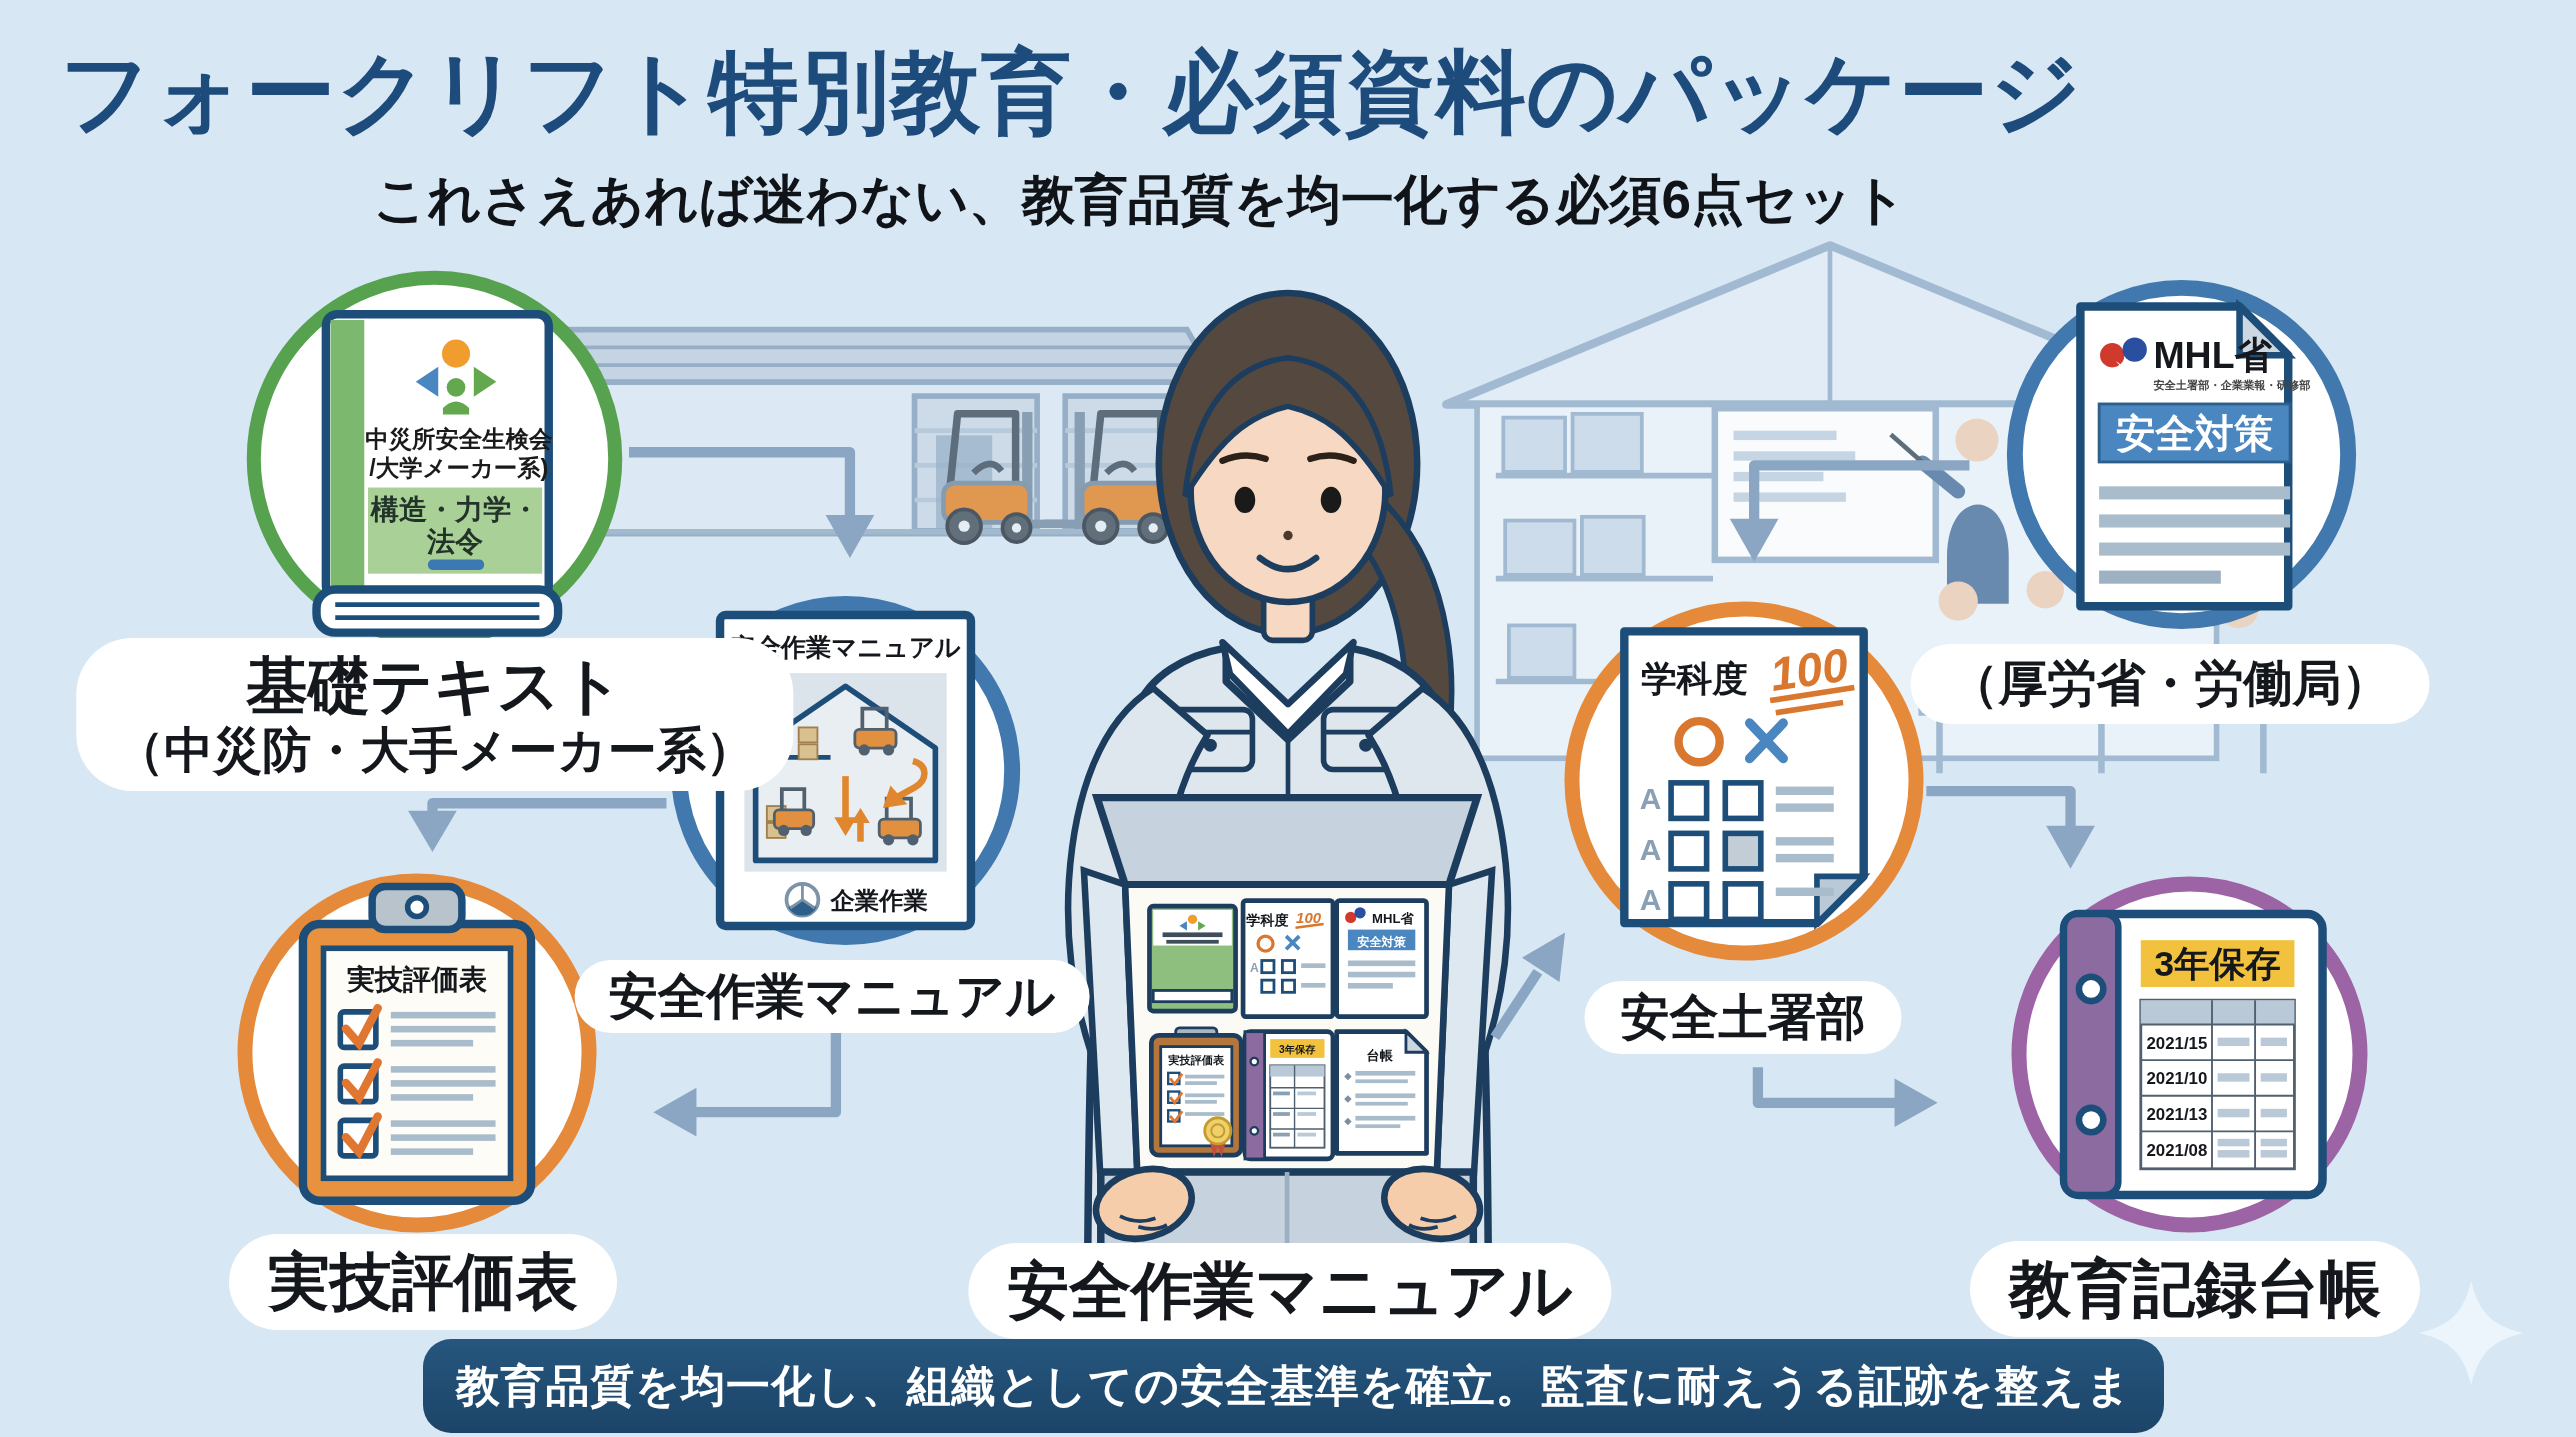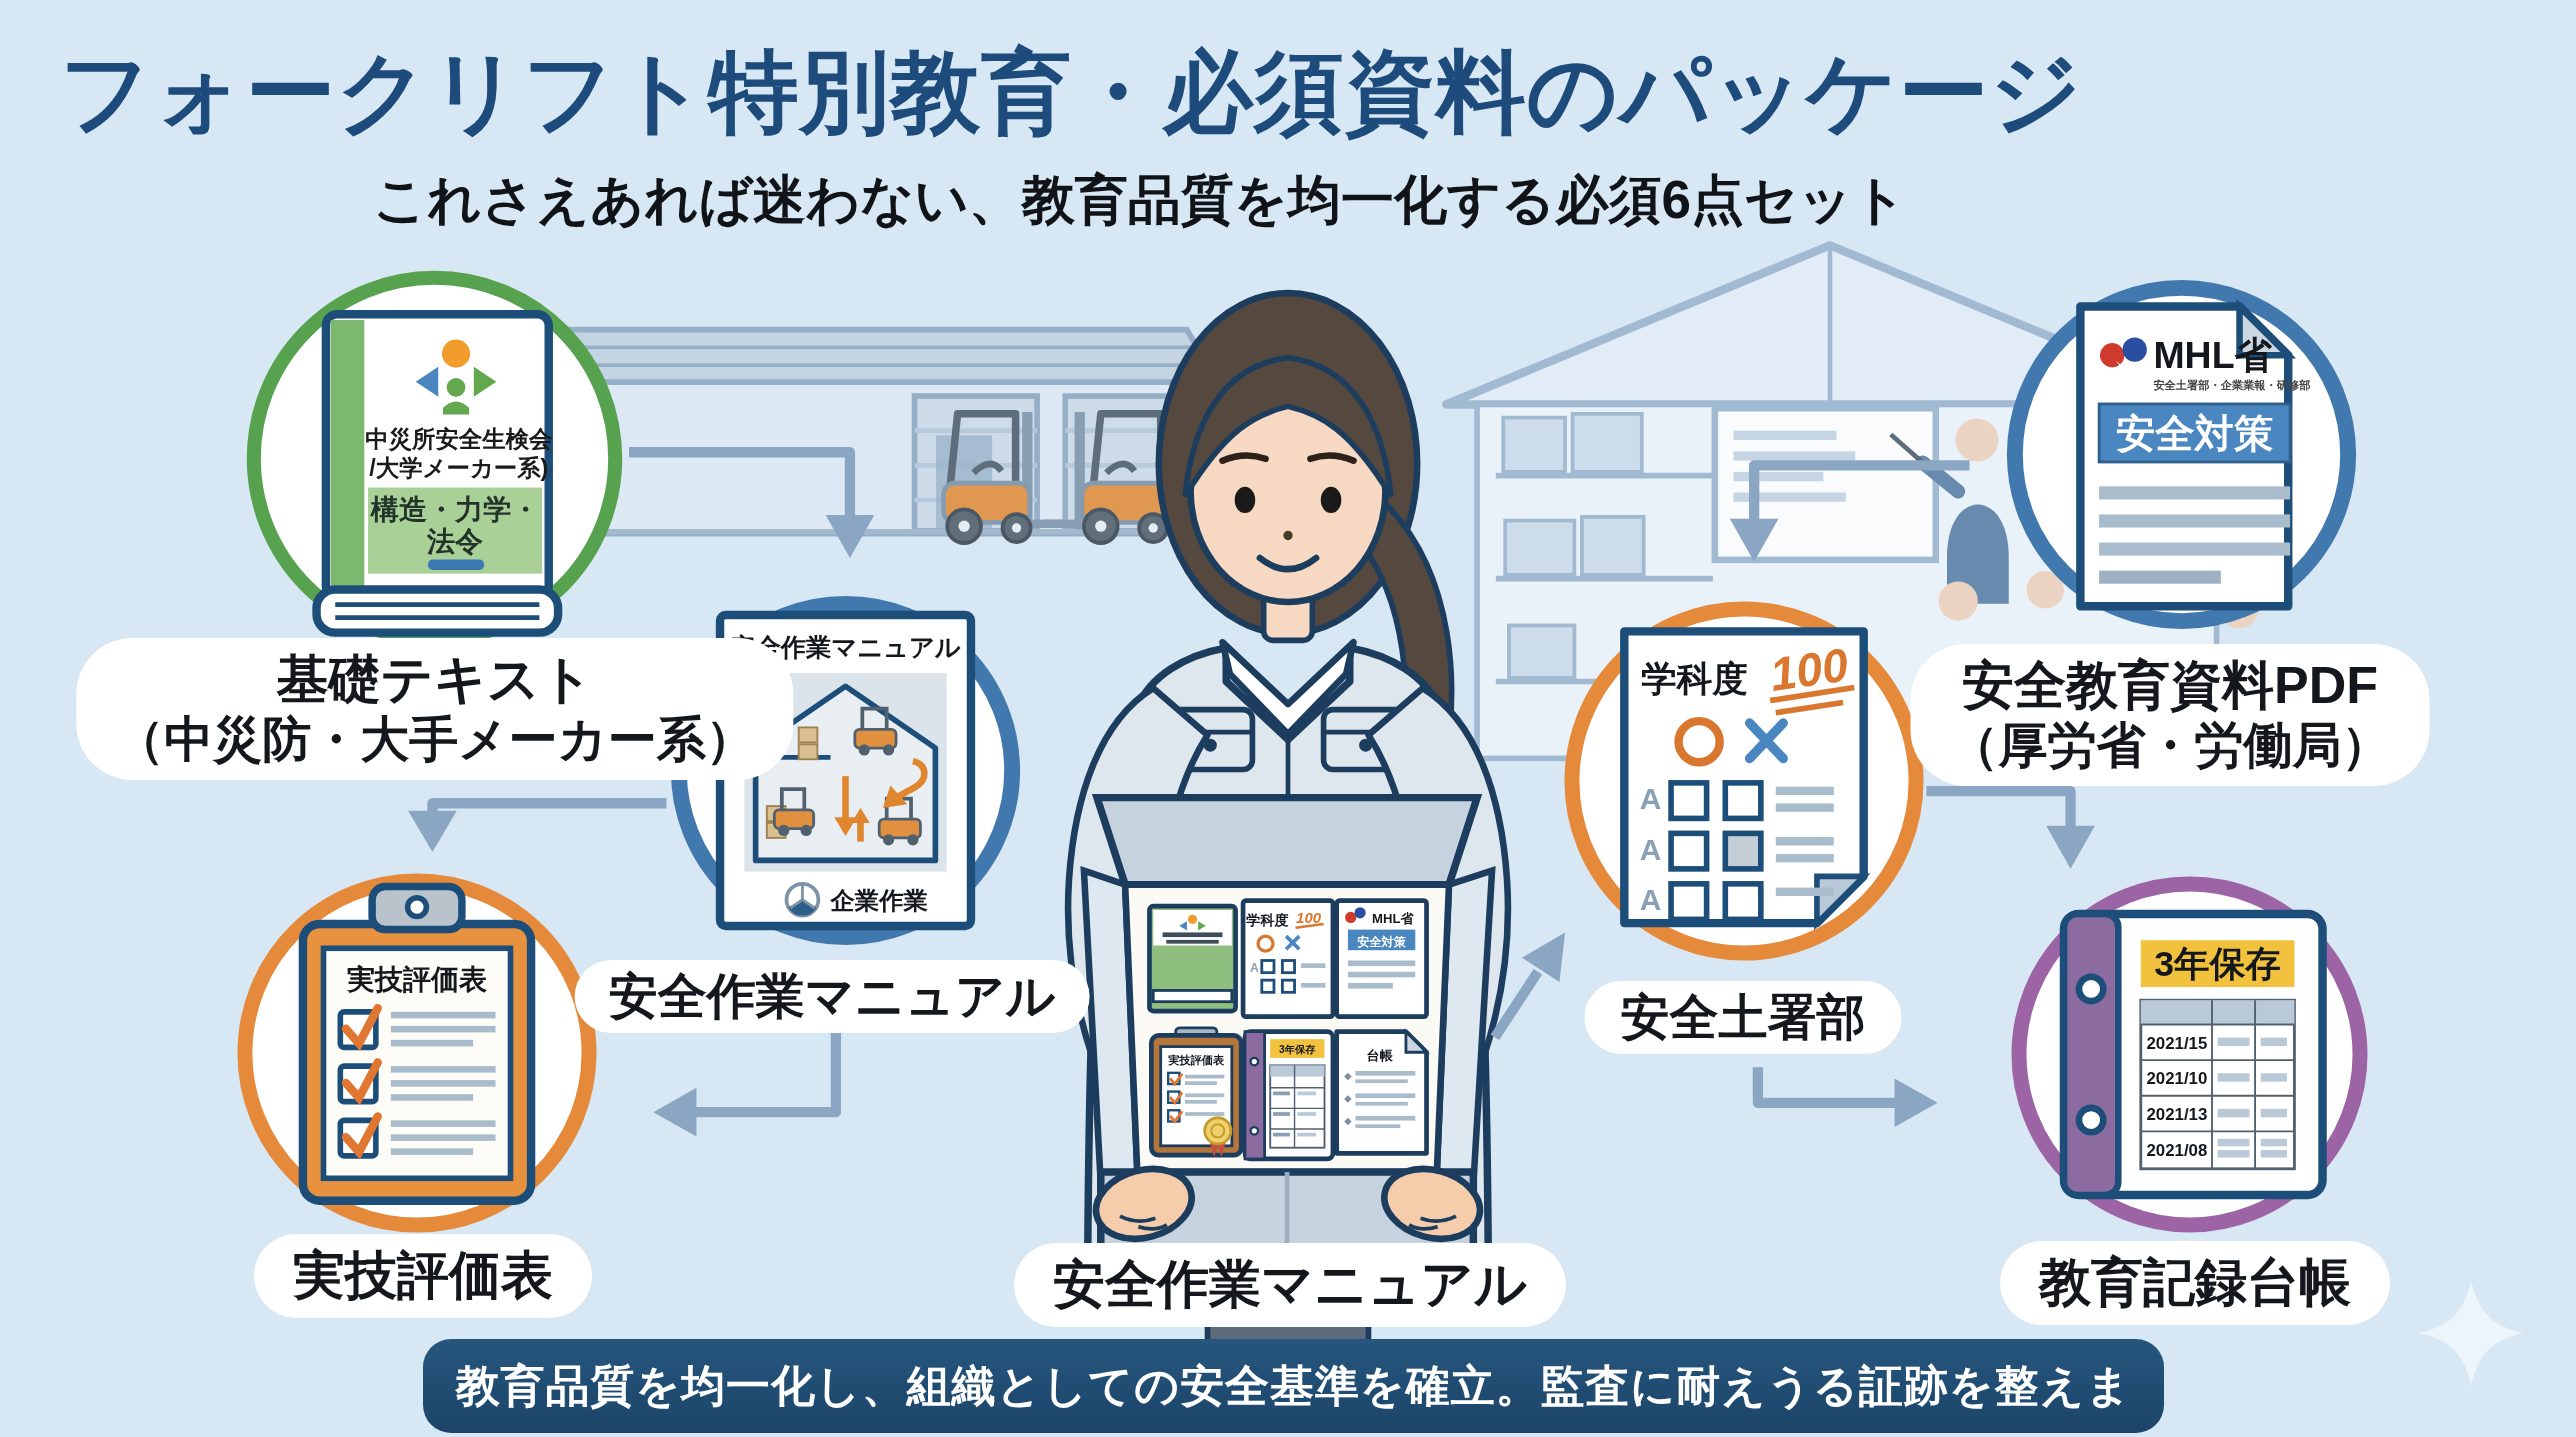--- a/index.html
+++ b/index.html
@@ -12,21 +12,21 @@
   .bg-layer{z-index:1;}
   .center-layer{z-index:2;}
   .arrow-layer{z-index:3;pointer-events:none;}
   .node-icon{position:absolute;z-index:4;}
   .pill{
     position:absolute;z-index:5;background:#ffffff;border-radius:56px;
     text-align:center;color:#14181d;font-weight:900;
     padding:11.2px 39px;transform:translateX(-50%);white-space:nowrap;
     line-height:1.18;
   }
-  .pill .main{font-size:52px;display:block;}
+  .pill .main{font-size:62px;display:block;}
   .pill .main-sm{font-size:49px;display:block;}
   .pill .sub{font-size:49px;display:block;}
   .title{
     position:absolute;z-index:5;left:0;width:2142px;top:32px;text-align:center;
     font-size:90px;font-weight:900;color:#1d4b7c;letter-spacing:0.9px;
   }
   .subtitle{
     position:absolute;z-index:5;left:0;width:2280px;top:165px;text-align:center;
     font-size:53px;font-weight:900;color:#101418;letter-spacing:0px;
   }
@@ -429,21 +429,20 @@
     <text x="166" y="104" font-size="40" font-weight="900" fill="#14181d">MHL省</text>
     <text x="166" y="126" font-size="12" font-weight="700" fill="#444444">安全土署部・企業業報・研修部</text>
     <rect x="108" y="142" width="204" height="62" fill="#4a86bf" stroke="#2e5f8a" stroke-width="3"></rect>
     <text x="210" y="188" font-size="42" font-weight="800" fill="#ffffff" text-anchor="middle">安全対策</text>
     <rect x="108" y="230" width="204" height="14" fill="#a9bccb"></rect>
     <rect x="108" y="260" width="204" height="14" fill="#a9bccb"></rect>
     <rect x="108" y="290" width="204" height="14" fill="#a9bccb"></rect>
     <rect x="108" y="320" width="130" height="14" fill="#9db1c2"></rect>
   </svg>
   <div class="pill" style="left:2170px;top:644px;">
-    <span class="main">安全教育資料PDF</span>
     <span class="sub">（厚労省・労働局）</span>
   </div>
 
   <svg class="node-icon" style="left:1557px;top:594px;" width="374" height="374" viewBox="0 0 400 400">
     <circle cx="200" cy="200" r="184" fill="#ffffff" stroke="#e5893b" stroke-width="16"></circle>
     <path d="M 72 40 H 328 V 302 L 278 352 H 72 Z" fill="#ffffff" stroke="#1d4e79" stroke-width="9" stroke-linejoin="round"></path>
     <polygon points="328,302 278,302 278,352" fill="#b9c9d8" stroke="#1d4e79" stroke-width="6"></polygon>
     <text x="90" y="104" font-size="38" font-weight="800" fill="#14181d">学科度</text>
     <text x="272" y="98" font-size="50" font-weight="800" font-style="italic" fill="#d9772f" text-anchor="middle" transform="rotate(-8 272 98)">100</text>
     <path d="M 228 114 L 318 100 M 234 127 L 306 116" stroke="#d9772f" stroke-width="6"></path>

